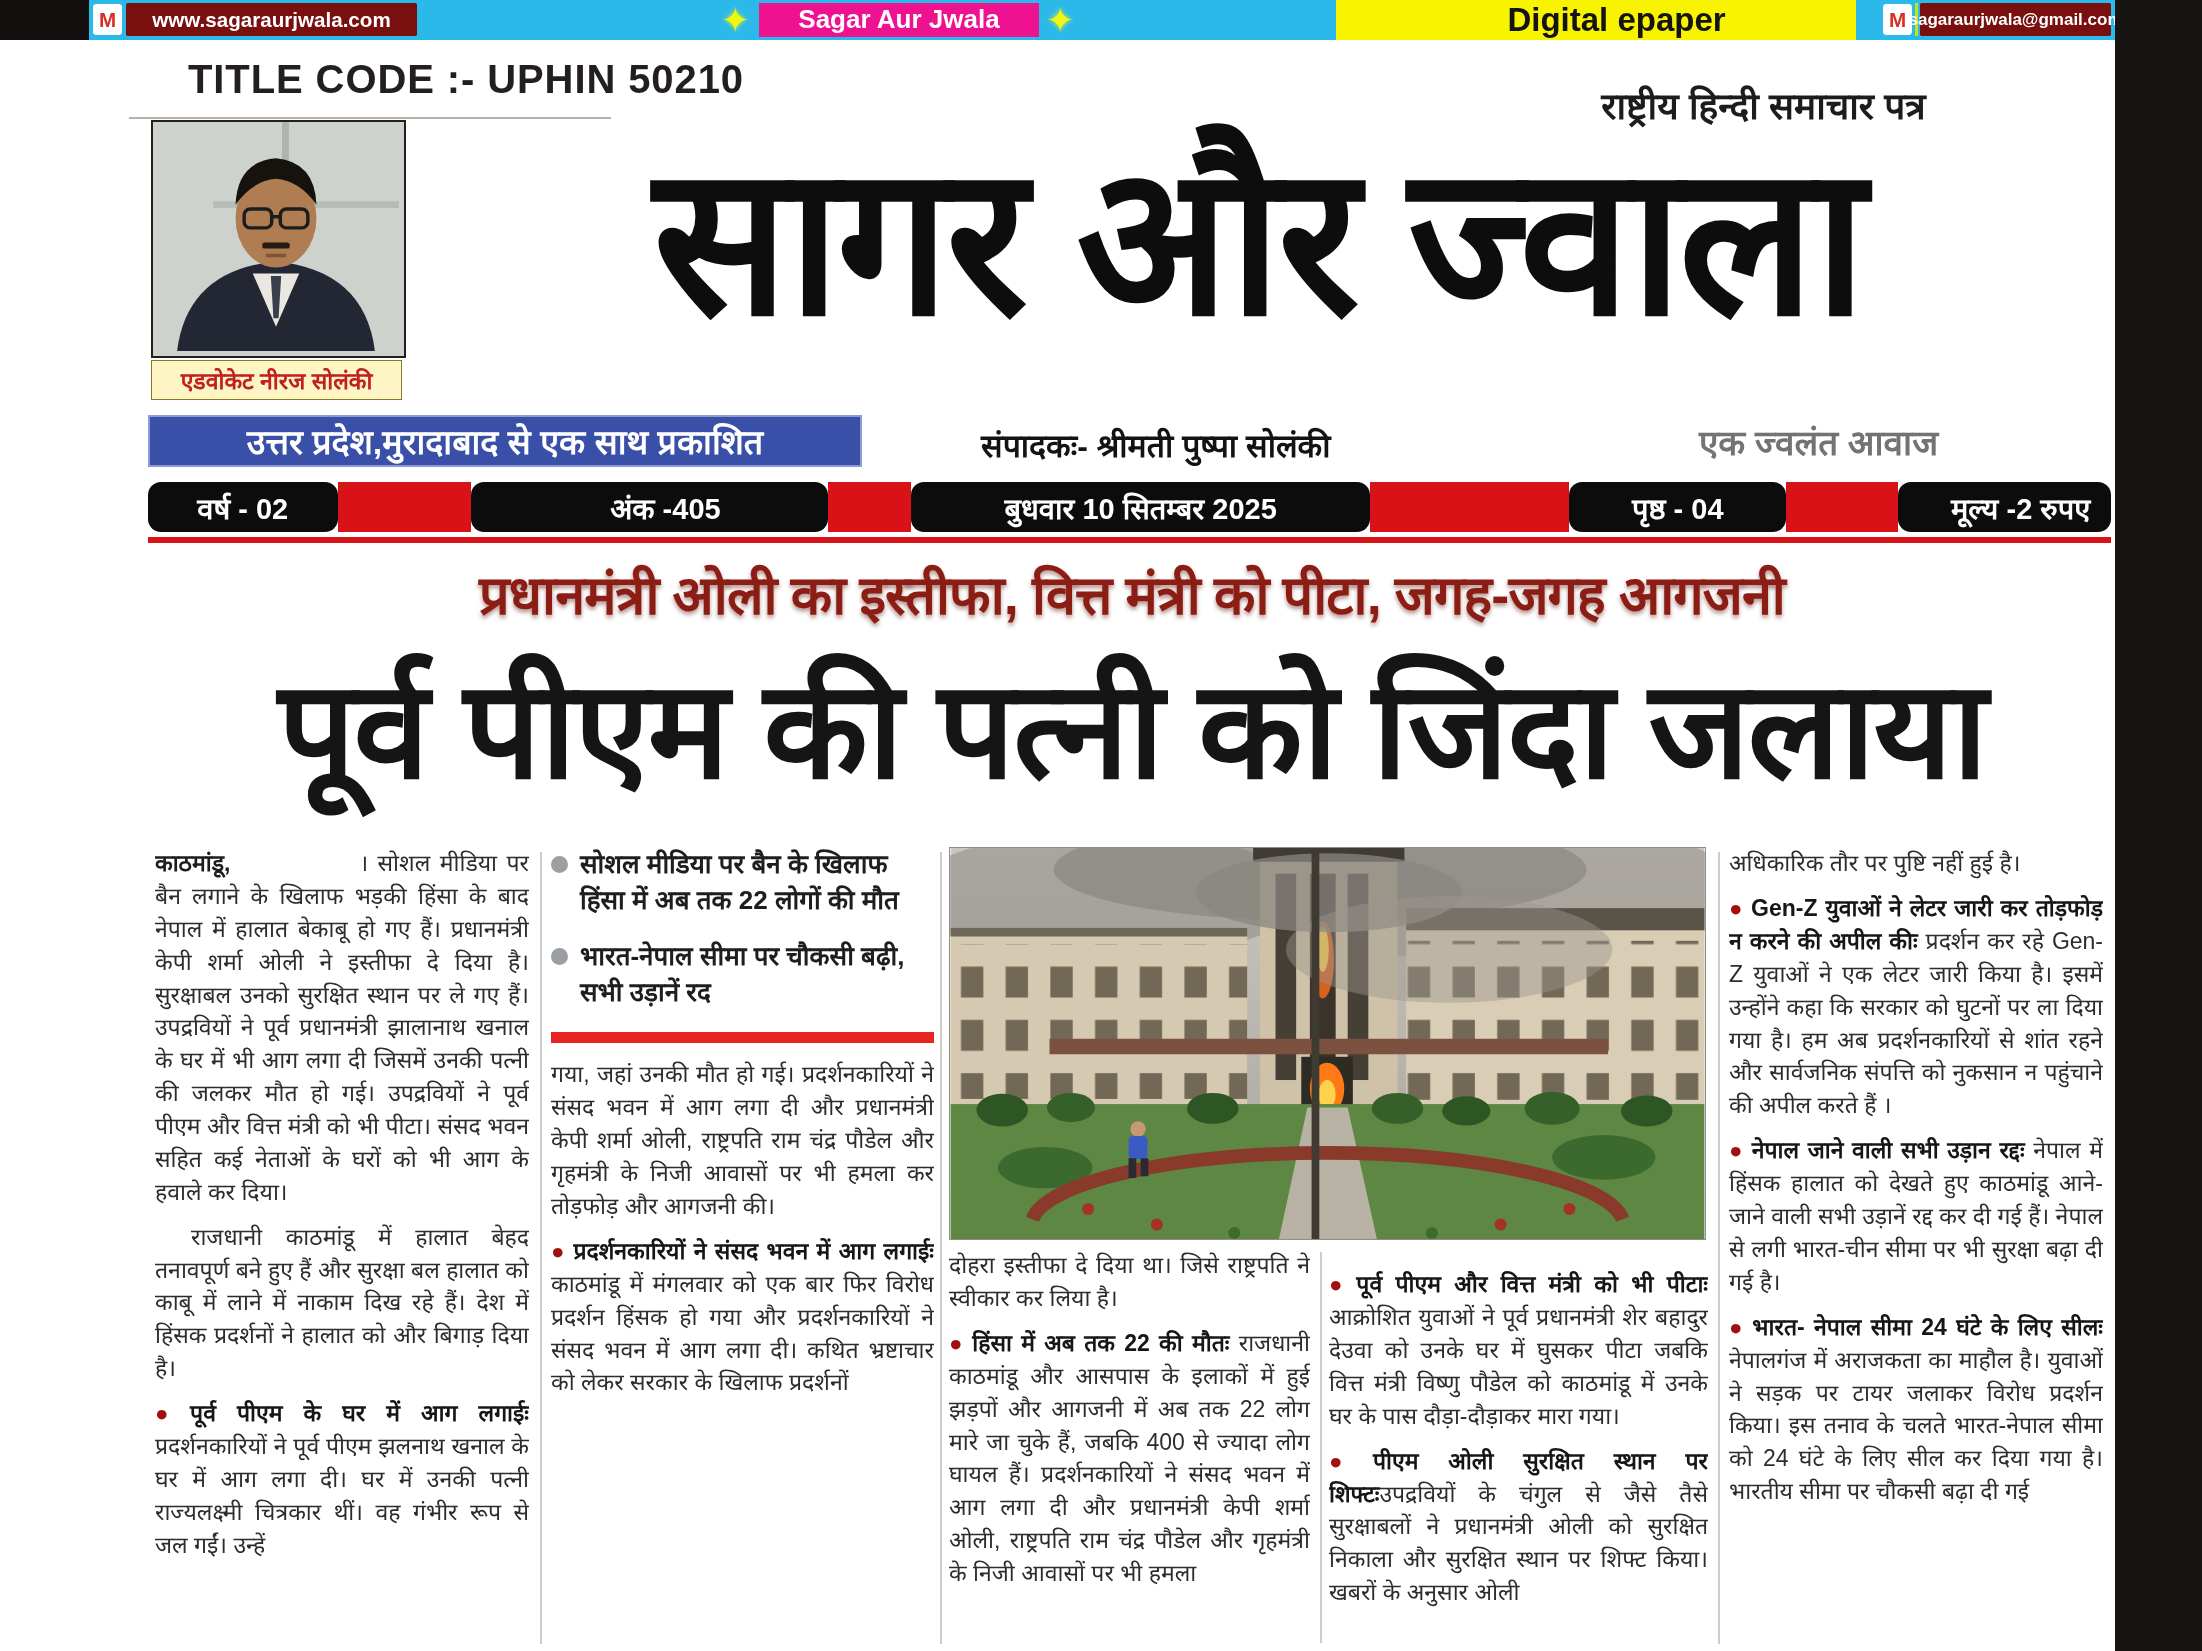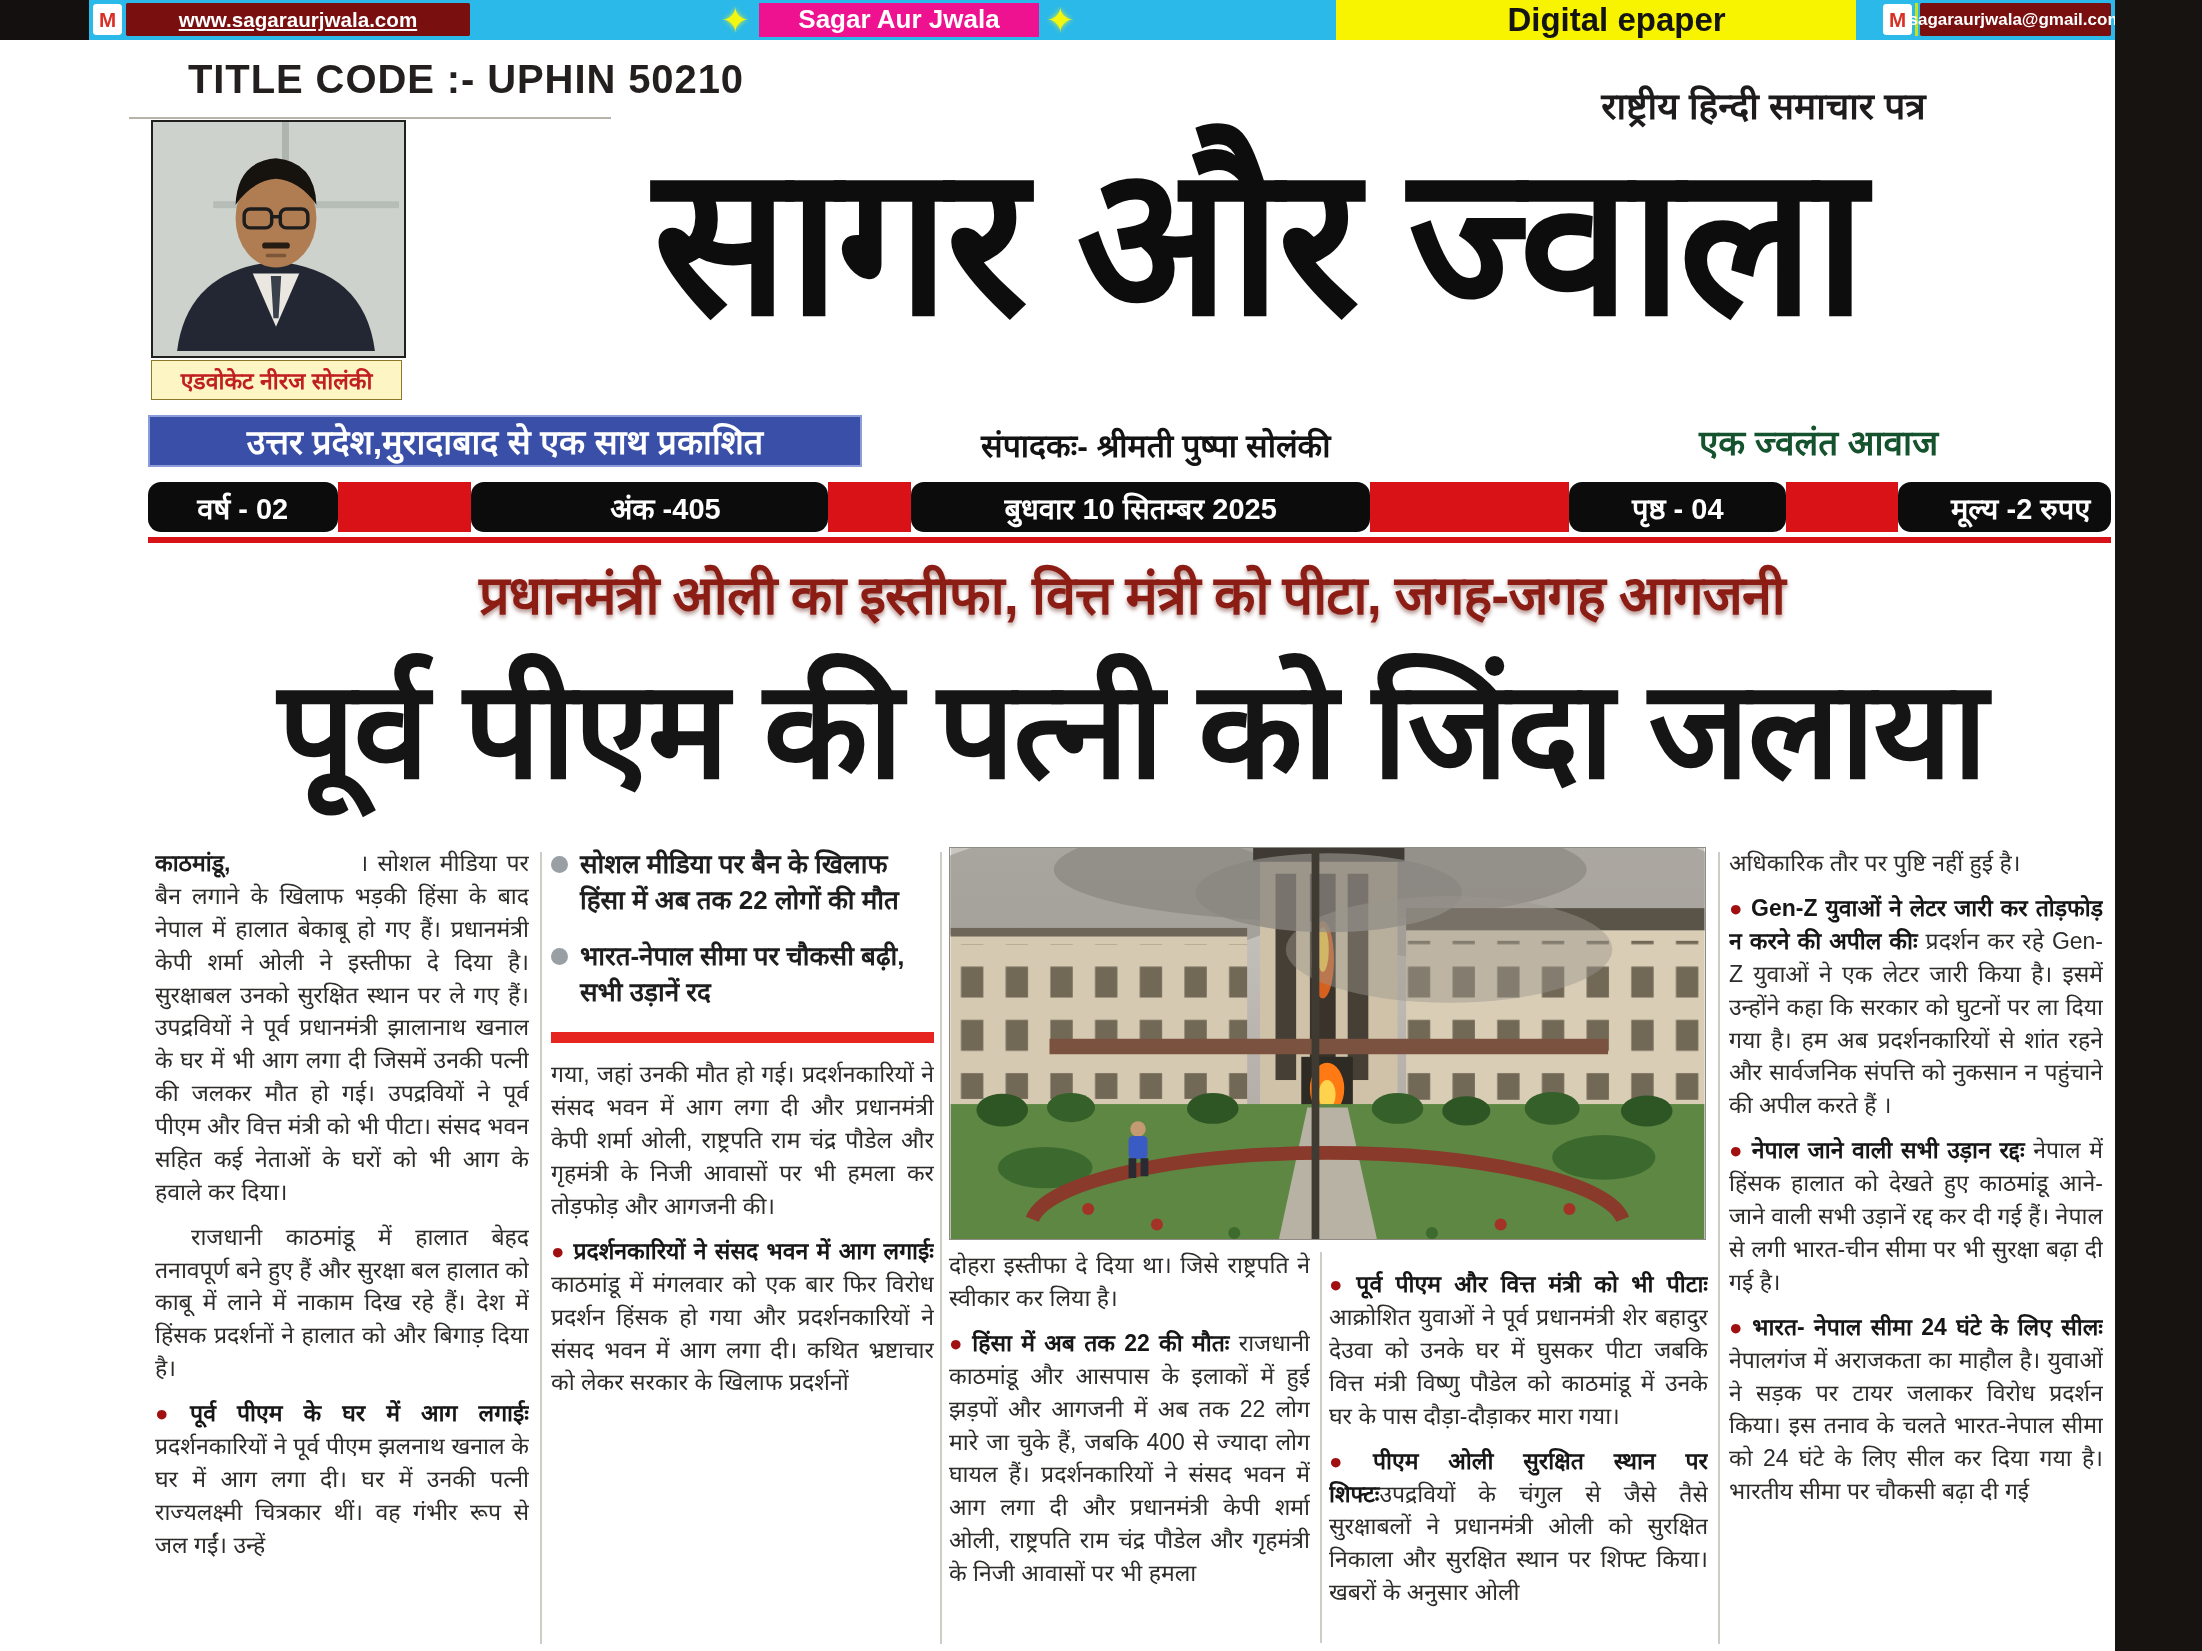--- a/index.html
+++ b/index.html
@@ -10,21 +10,21 @@
   
   .topbar{left:0;top:0;width:2203px;height:40px;background:#2bb9ea;}
   .corner-black{left:0;top:0;width:89px;height:40px;background:#141010;}
   .gmail{display:inline-flex;align-items:center;justify-content:center;
          width:29px;height:31px;background:#ffffff;border-radius:3.4px;}
   .gmail i{font-style:normal;font-weight:900;font-size:20.6px;color:#d93025;line-height:1;}
   .gmail-1{left:93px;top:4.3px;}
   .gmail-2{left:1883px;top:4.3px;}
   .redbox{background:#7a0f0f;color:#ffffff;display:flex;align-items:center;justify-content:center;
           font-weight:700;height:33px;border-radius:1.7px;}
-  .urlbox{left:126px;top:3.4px;width:344px;font-size:20.6px;text-decoration:underline;}
+  .urlbox{left:126px;top:3.4px;width:291px;font-size:20.6px;}
   .emailbox{left:1920px;top:3.4px;width:191px;font-size:17px;}
   .divider-line{left:1915px;top:3.4px;width:3.4px;height:33px;background:#c8e21a;}
   .star{color:#f2f711;font-size:34px;line-height:40px;text-shadow:0 0 5.2px #f2f711;}
   .star-1{left:721px;top:0;}
   .star-2{left:1046px;top:0;}
   .brandbox{left:759px;top:2.6px;width:280px;height:34px;background:#ee1190;color:#fff;
             display:flex;align-items:center;justify-content:center;font-weight:800;font-size:26px;}
   .epaperbox{left:1336px;top:0;width:479px;height:40px;background:#f8f400;color:#141414;
              display:flex;align-items:center;justify-content:center;font-weight:800;font-size:33px;padding-left:41px;}
 
@@ -37,21 +37,21 @@
             transform:scaleY(1.04);}
   .photo-frame{left:151px;top:120px;width:251px;height:234px;border:2.6px solid #20201e;background:#cdd2cc;}
   .photo-frame svg{display:block;}
   .photo-caption{left:151px;top:360px;width:251px;height:40px;background:#fdf5c4;border:1.7px solid #8a7a28;
                  color:#c02020;font-weight:800;font-size:23px;display:flex;align-items:center;justify-content:center;
                  box-sizing:border-box;}
   .pubband{left:148px;top:415px;width:714px;height:52px;background:#3a50a8;border:2.6px solid #8c9cd8;
            color:#ffffff;font-weight:800;font-size:34px;display:flex;align-items:center;justify-content:center;
            box-sizing:border-box;}
   .editor{left:981px;top:423px;font-size:32px;font-weight:800;color:#131313;}
-  .slogan{left:1699px;top:418px;font-size:35px;font-weight:800;color:#14532d;}
+  .slogan{left:1699px;top:418px;font-size:35px;font-weight:800;color:#737373;}
 
   
   .datebar{left:148px;top:482px;width:1963px;height:50px;display:flex;}
   .datebar-underline{left:148px;top:537px;width:1963px;height:6px;background:#d91218;}
   .seg{height:100%;display:flex;align-items:center;justify-content:center;}
   .seg.black{background:#0c0c0c;color:#ffffff;font-weight:700;font-size:29px;white-space:nowrap;border-radius:13px;}
   .seg.red{background:#d91218;}
   .w-a{width:196px;}.r-a{width:138px;}.w-b{width:336px;padding-left:32px;}.r-b{width:86px;}
   .w-c{width:475px;}.r-c{width:206px;}.w-d{width:224px;}.r-d{width:116px;}.w-e{width:187px;padding-left:32px;}
 

